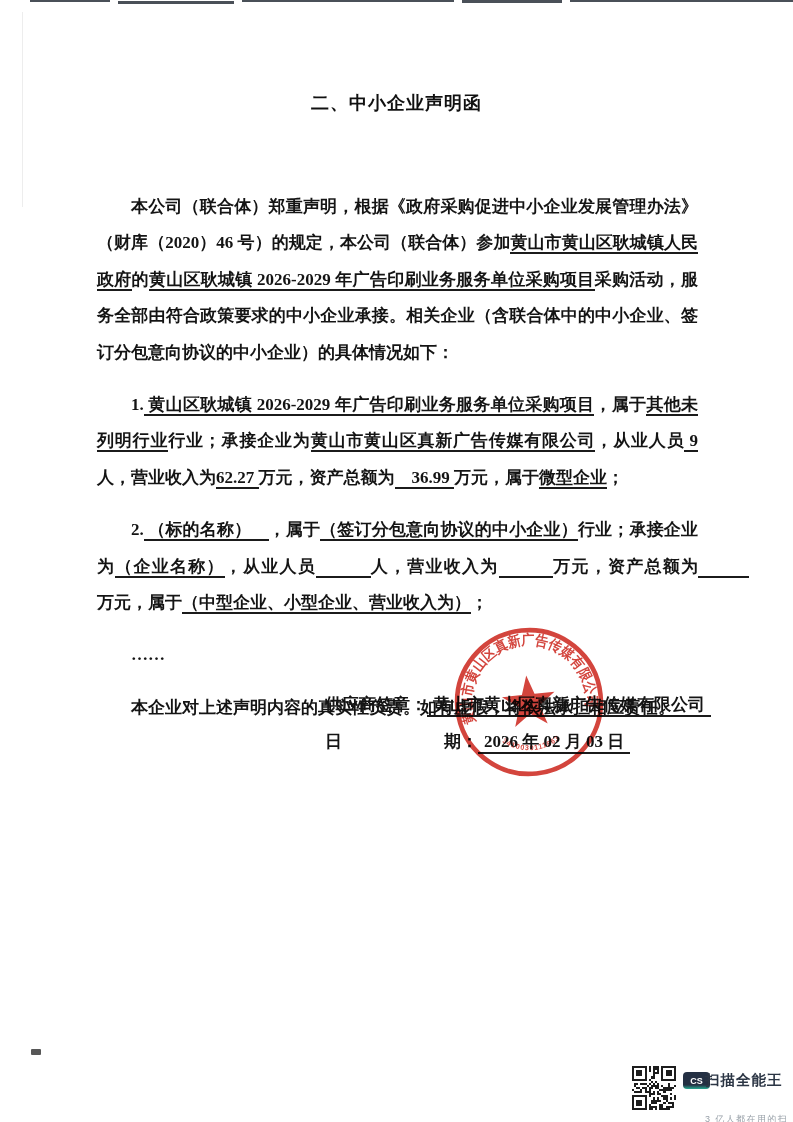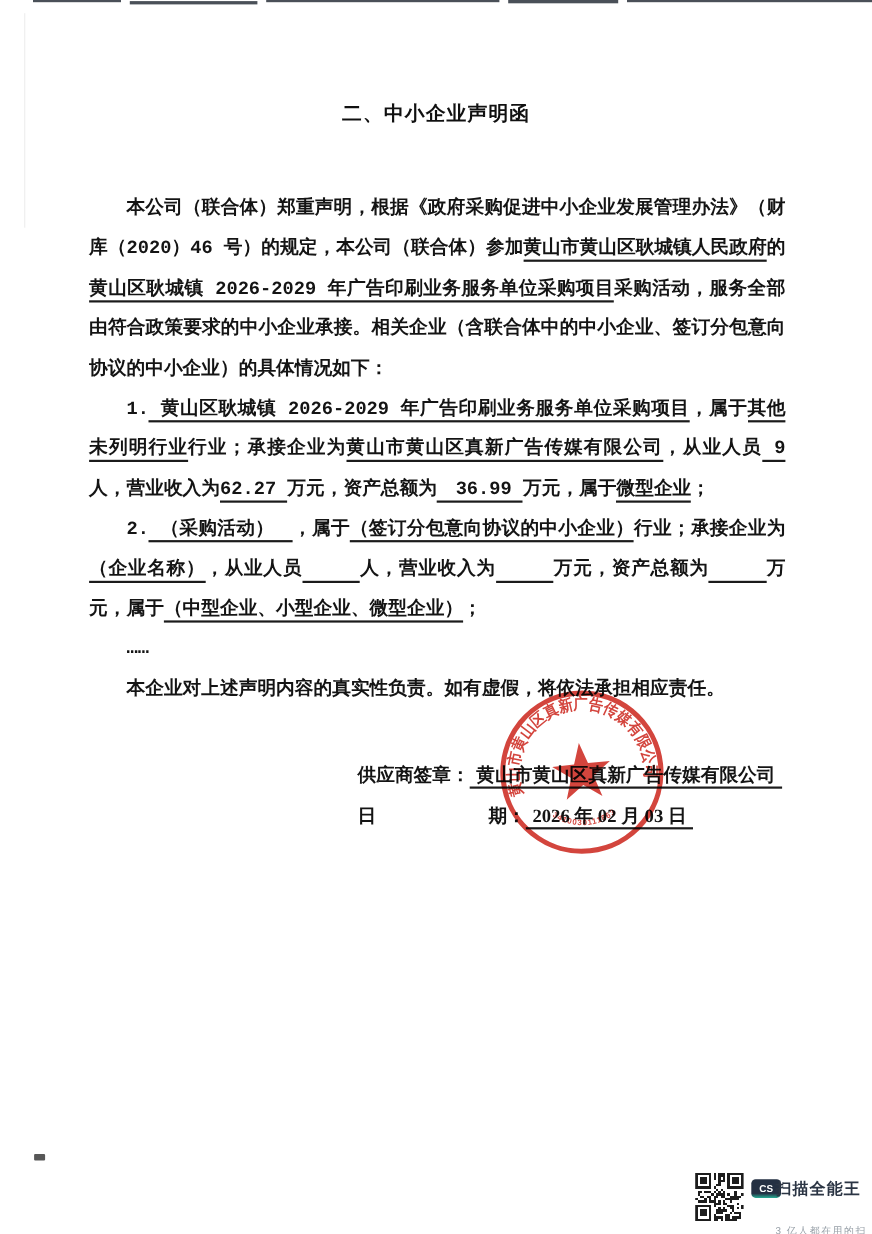--- a/index.html
+++ b/index.html
@@ -23,21 +23,21 @@
   .title{
     position:absolute;top:91px;left:0;width:100%;text-align:center;
     font-size:18px;font-weight:700;letter-spacing:1px;color:#101010;
   }
 
   
   .body-text{
     position:absolute;top:173px;left:81px;width:633px;z-index:1;
     font-size:17px;line-height:36.4px;font-weight:700;text-align:justify;color:#141414;
   }
-  .body-text p{margin:0;text-indent:2em;font-family:Liberation Mono, monospace;}
+  .body-text p{margin:16px;text-indent:2em;}
   .u{border-bottom:2px solid #1b1b1b;}
 
   
   .sig{
     position:absolute;left:325px;top:686px;z-index:2;
     font-size:17px;line-height:37px;font-weight:700;color:#141414;white-space:nowrap;
   }
   .sig .val{border-bottom:2px solid #1b1b1b;padding:0 6px 1px 6px;}
 
   
@@ -71,21 +71,21 @@
       <span class="seg5"></span>
   </div>
   <div class="vline"></div>
   <div class="smudge"></div>
 
   <div class="title">二、中小企业声明函</div>
 
   <div class="body-text">
       <p><span>本公司（联合体）郑重声明，根据《政府采购促进中小企业发展管理办法》（财库（2020）46 号）的规定，本公司（联合体）参加</span><span class="u">黄山市黄山区耿城镇人民政府</span><span>的</span><span class="u">黄山区耿城镇 2026-2029 年广告印刷业务服务单位采购项目</span><span>采购活动，服务全部由符合政策要求的中小企业承接。相关企业（含联合体中的中小企业、签订分包意向协议的中小企业）的具体情况如下：</span></p>
       <p><span>1.</span><span class="u"> 黄山区耿城镇 2026-2029 年广告印刷业务服务单位采购项目</span><span>，属于</span><span class="u">其他未列明行业</span><span>行业；承接企业为</span><span class="u">黄山市黄山区真新广告传媒有限公司</span><span>，从业人员</span><span class="u"> 9 </span><span>人，营业收入为</span><span class="u">62.27 </span><span>万元，资产总额为</span><span class="u">　36.99 </span><span>万元，属于</span><span class="u">微型企业</span><span>；</span></p>
-      <p><span>2.</span><span class="u"> （采购活动）　</span><span>，属于</span><span class="u">（签订分包意向协议的中小企业）</span><span>行业；承接企业为</span><span class="u">（企业名称）</span><span>，从业人员</span><span class="u">　　　</span><span>人，营业收入为</span><span class="u">　　　</span><span>万元，资产总额为</span><span class="u">　　　</span><span>万元，属于</span><span class="u">（中型企业、小型企业、微型企业）</span><span>；</span></p>
+      <p><span>2.</span><span class="u"> （标的名称）　</span><span>，属于</span><span class="u">（签订分包意向协议的中小企业）</span><span>行业；承接企业为</span><span class="u">（企业名称）</span><span>，从业人员</span><span class="u">　　　</span><span>人，营业收入为</span><span class="u">　　　</span><span>万元，资产总额为</span><span class="u">　　　</span><span>万元，属于</span><span class="u">（中型企业、小型企业、营业收入为）</span><span>；</span></p>
       <p><span>……</span></p>
       <p><span>本企业对上述声明内容的真实性负责。如有虚假，将依法承担相应责任。</span></p>
     </div>
 
   <div class="sig">
     <div><span>供应商签章：</span><span class="val">黄山市黄山区真新广告传媒有限公司</span></div>
     <div><span>日　　　　　　期：</span><span class="val">2026 年 02 月 03 日</span></div>
   </div>
 
   <svg class="seal" viewBox="0 0 150 150">

